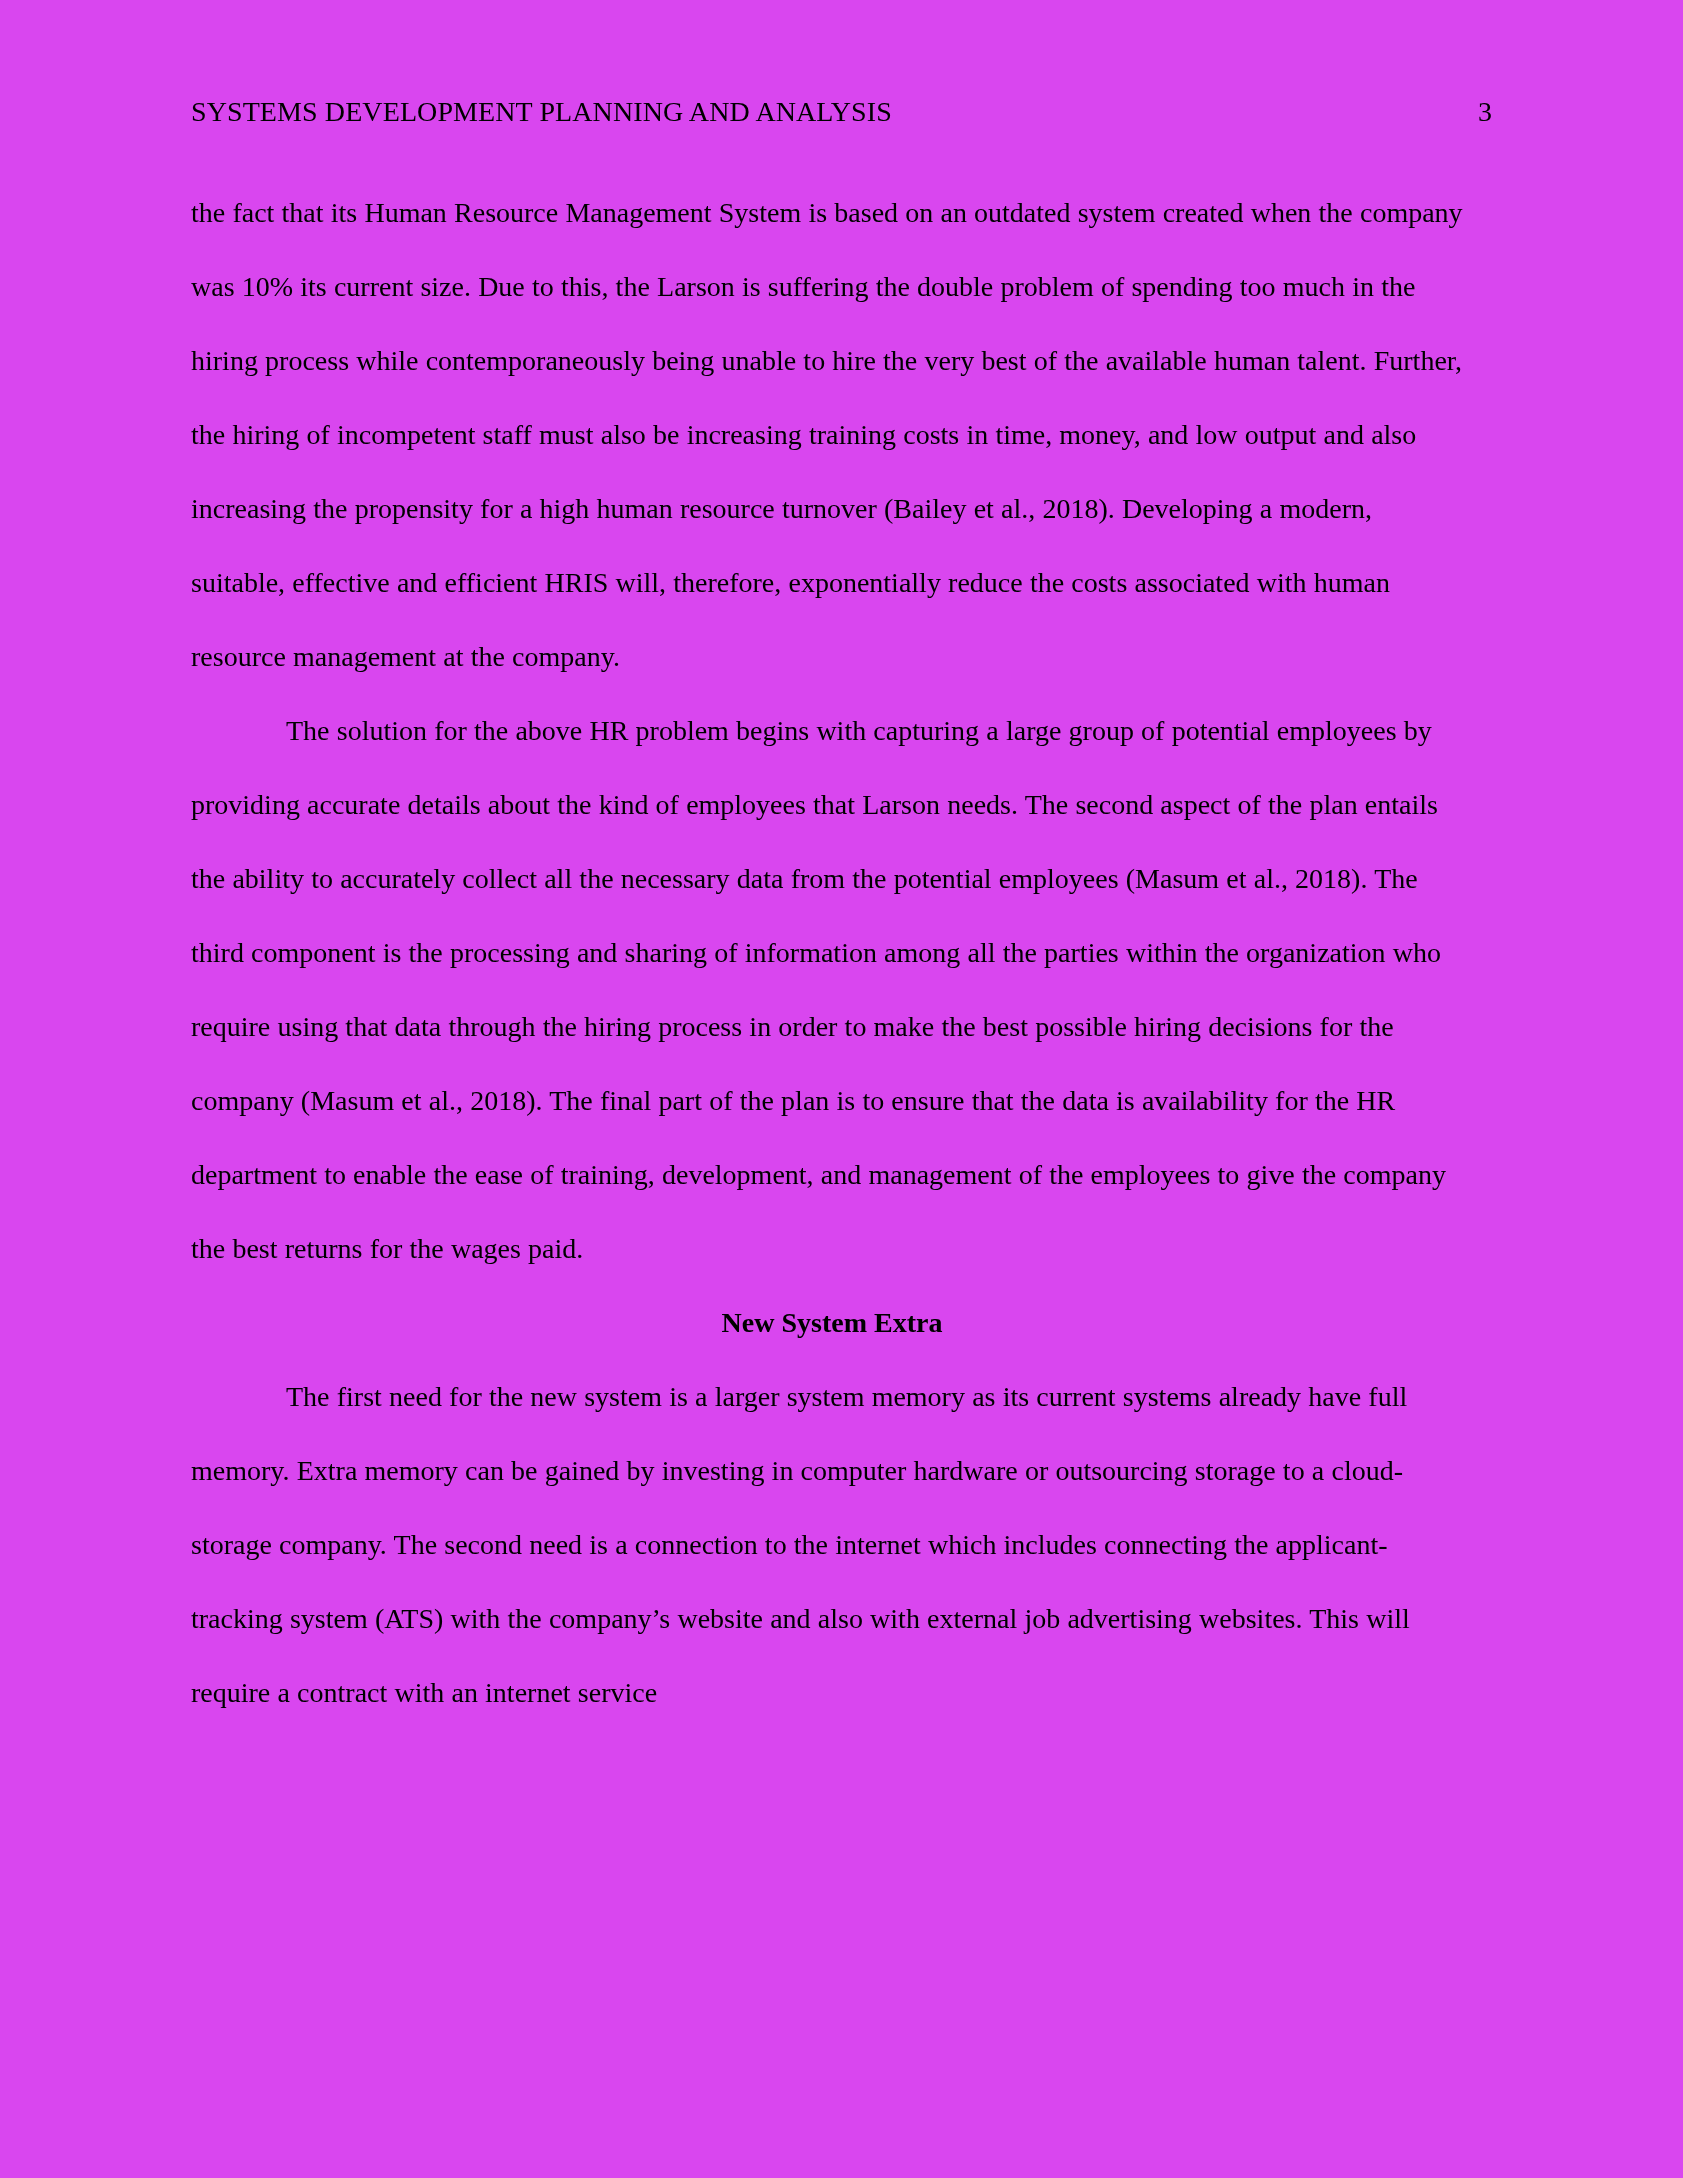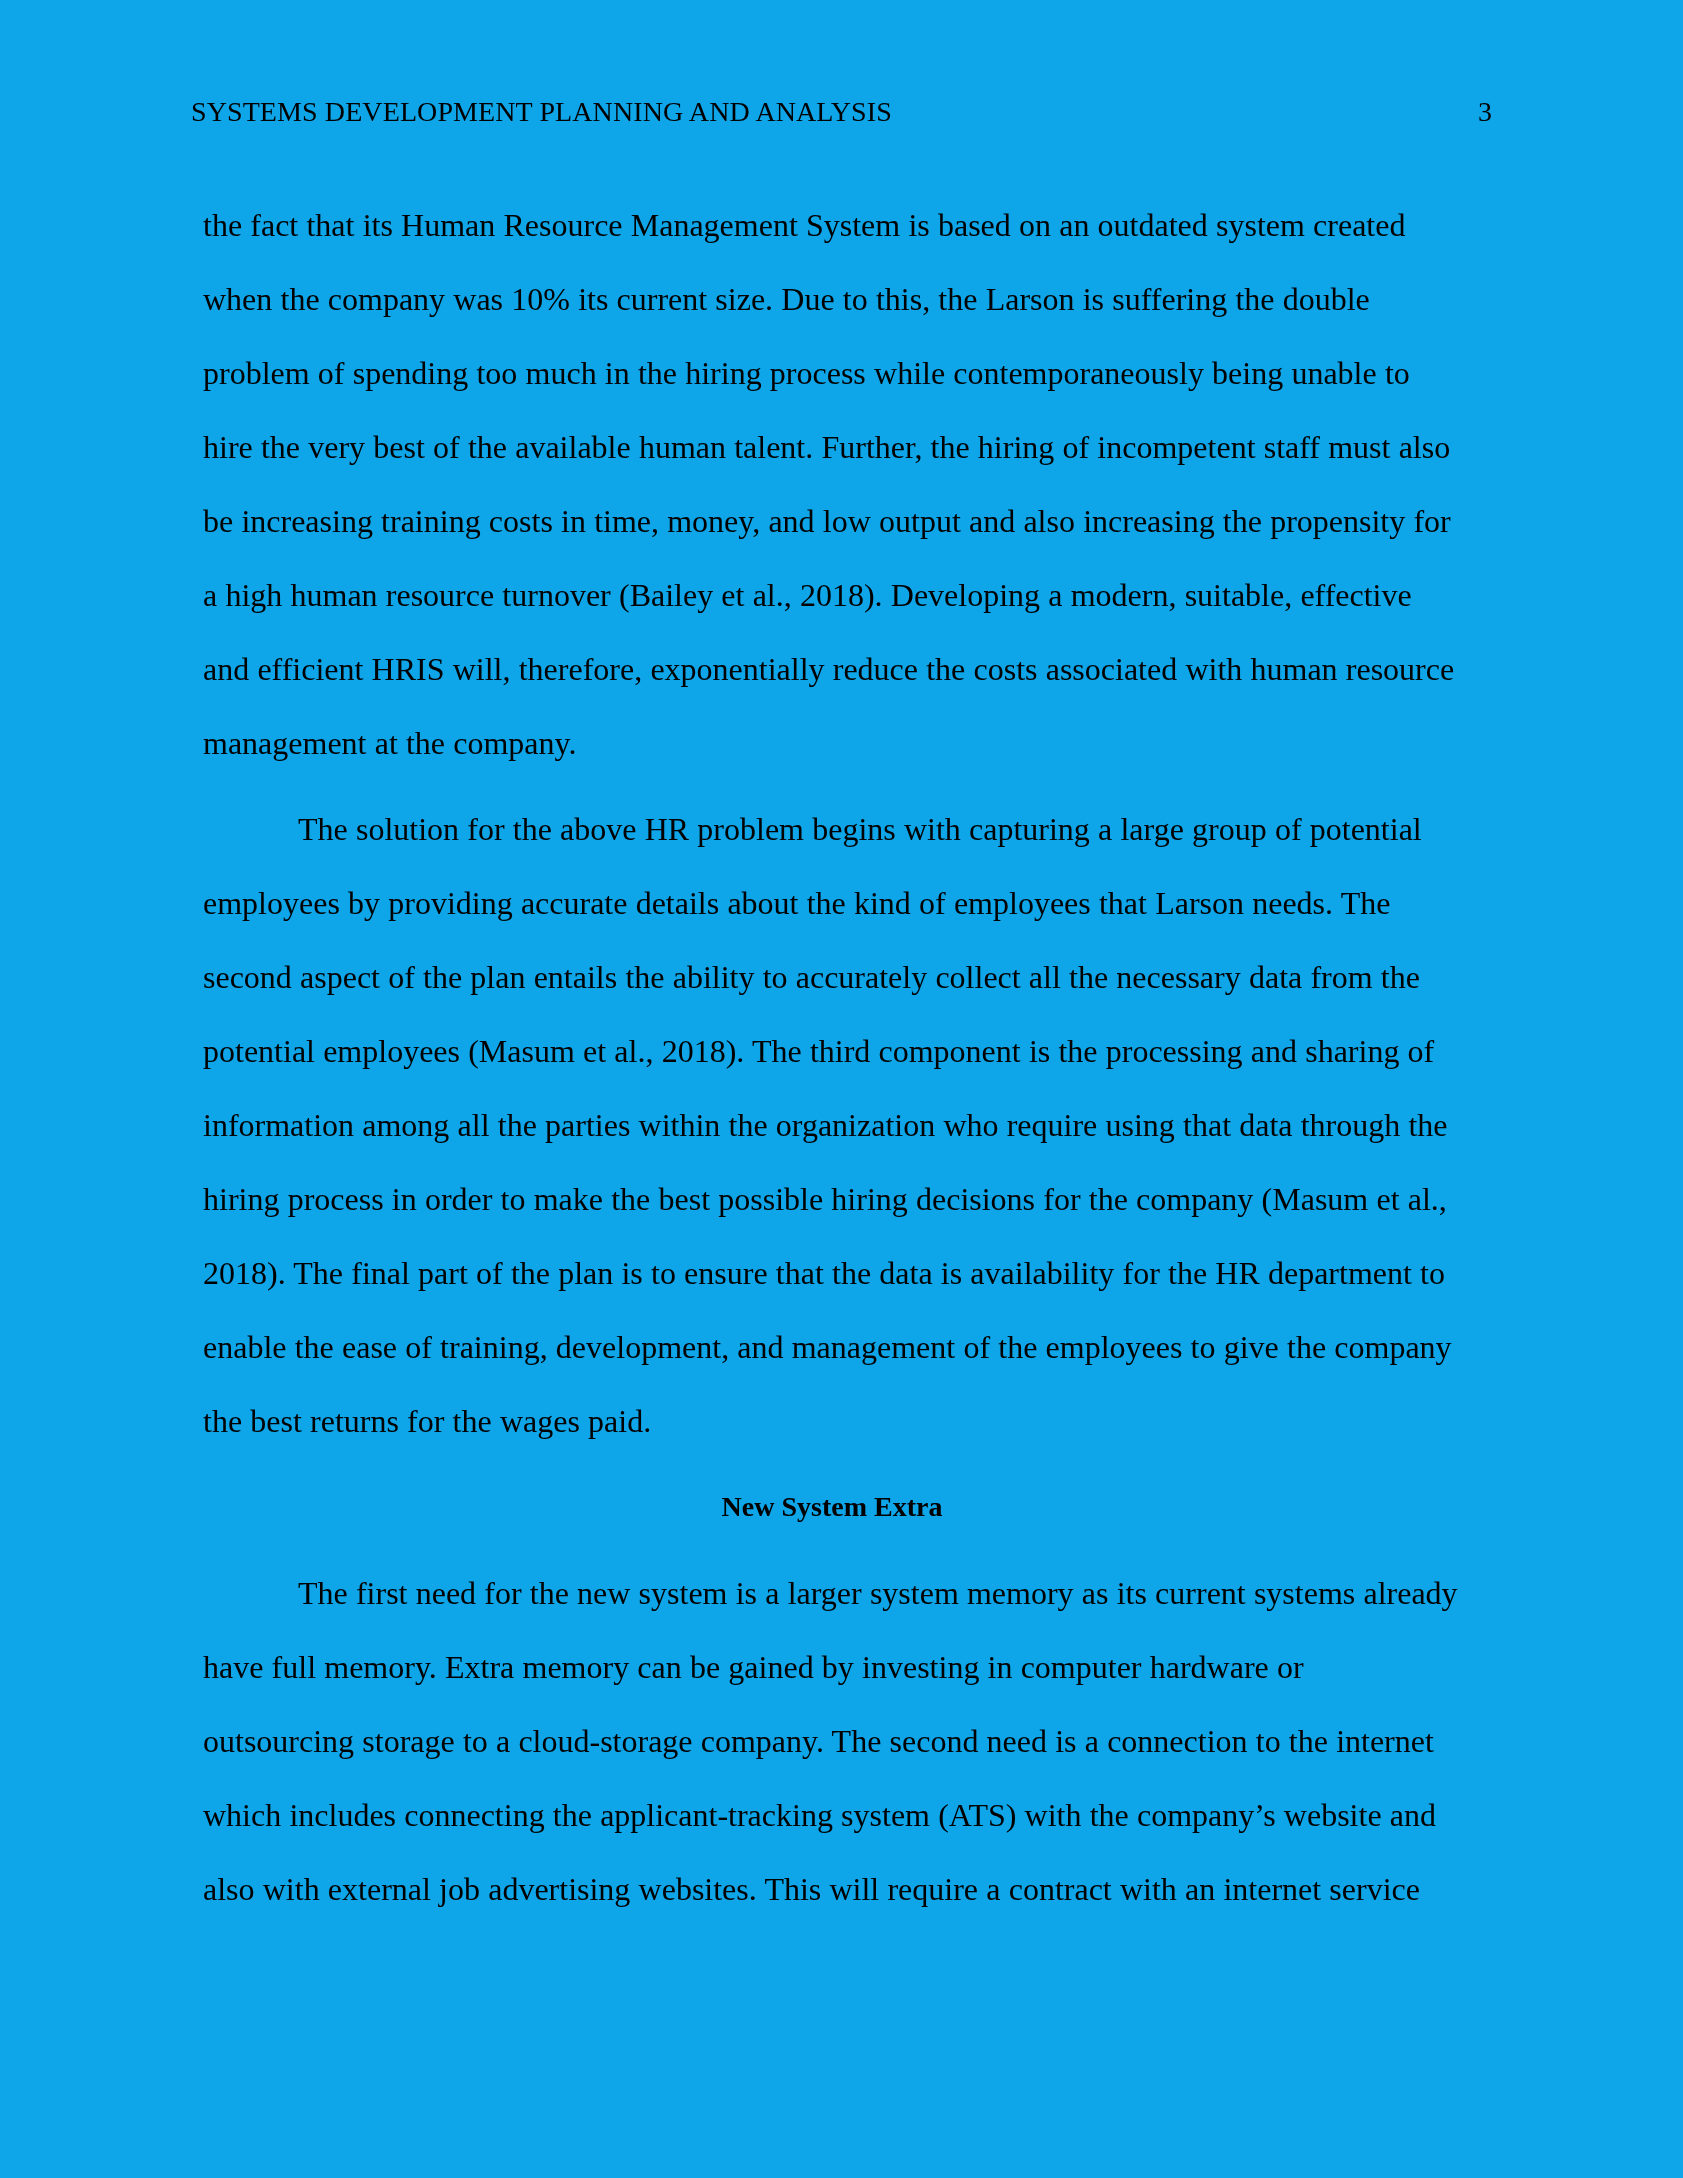--- a/index.html
+++ b/index.html
@@ -11,21 +11,21 @@
   body {
     font-family: "Liberation Serif", "DejaVu Serif", serif;
     color: #000000;
   }
 
   .page {
     position: relative;
     width: 1683px;
     height: 2178px;
     margin: 0 auto;
-    background: #0ea5e9;
+    background: #d946ef;
     box-sizing: border-box;
     overflow: hidden;
   }
 
   
   .running-head {
     position: absolute;
     top: 95px;
     left: 191px;
     right: 191px;
@@ -49,24 +49,24 @@
 
   
   .body-column {
     position: absolute;
     top: 176px;
     left: 191px;
     width: 1282px;
   }
 
   .para {
-    font-size: 32px;
+    font-size: 28px;
     line-height: 74px;
     text-align: left;
-    margin: 12px;
+    margin: 0;
     word-spacing: 0.2px;
   }
 
   .para.indented {
     text-indent: 95px;
   }
 
   .section-heading {
     font-size: 28px;
     line-height: 74px;

